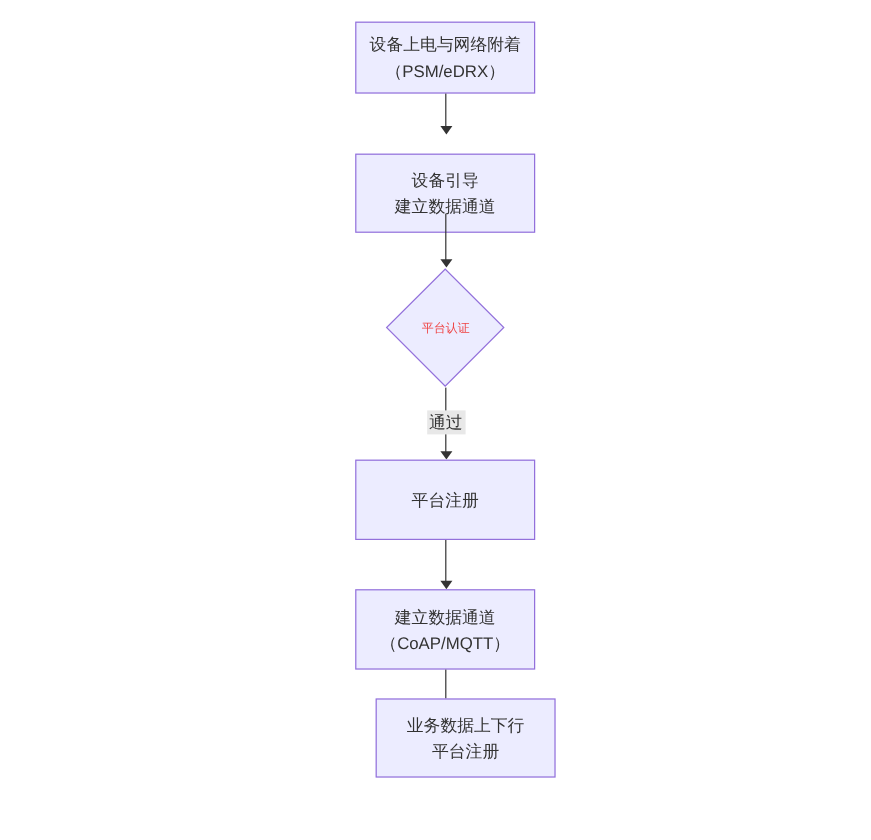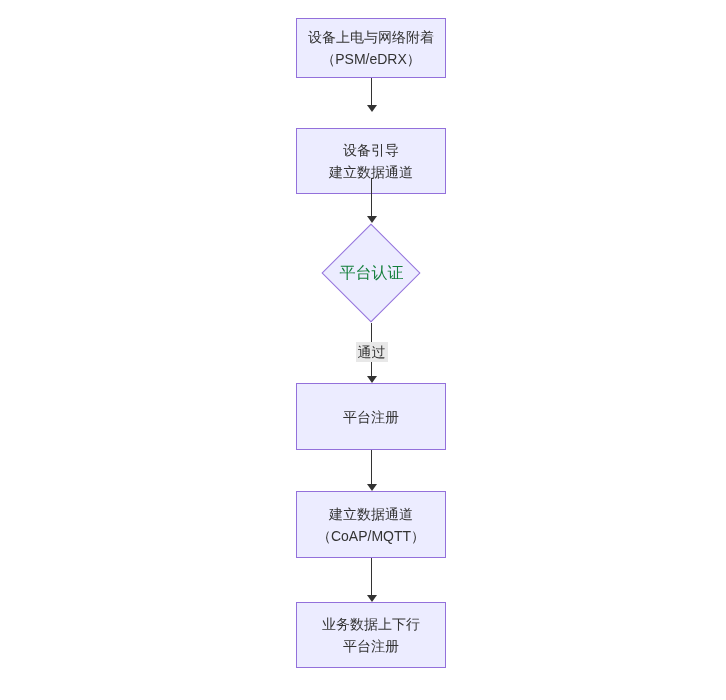--- a/index.html
+++ b/index.html
@@ -29,21 +29,21 @@
     justify-content: center;
     color: #333333;
     font-size: 14px;
     line-height: 22px;
     text-align: center;
   }
   .n1 { top: 18px;  height: 60px; }
   .n2 { top: 128px; height: 66px; }
   .n4 { top: 383px; height: 67px; text-align: center; }
   .n5 { top: 491px; height: 67px; }
-  .n6 { top: 602px; height: 66px; }
+  .n6 { top: 582px; height: 66px; margin-left: 17px; }
 
   
   .diamond-wrap {
     position: absolute;
     left: 321px;
     top: 223px;
     width: 101px;
     height: 101px;
   }
   .diamond-shape {
@@ -59,22 +59,22 @@
   }
   .diamond-label {
     position: absolute;
     left: 0;
     top: 0;
     width: 101px;
     height: 101px;
     display: flex;
     align-items: center;
     justify-content: center;
-    color: #15803d;
-    font-size: 16px;
+    color: #ef4444;
+    font-size: 10px;
   }
 
   
   .edge-line {
     position: absolute;
     left: 371px;
     width: 1px;
     background: #333333;
   }
   .e1 { top: 78px;  height: 28px; }

